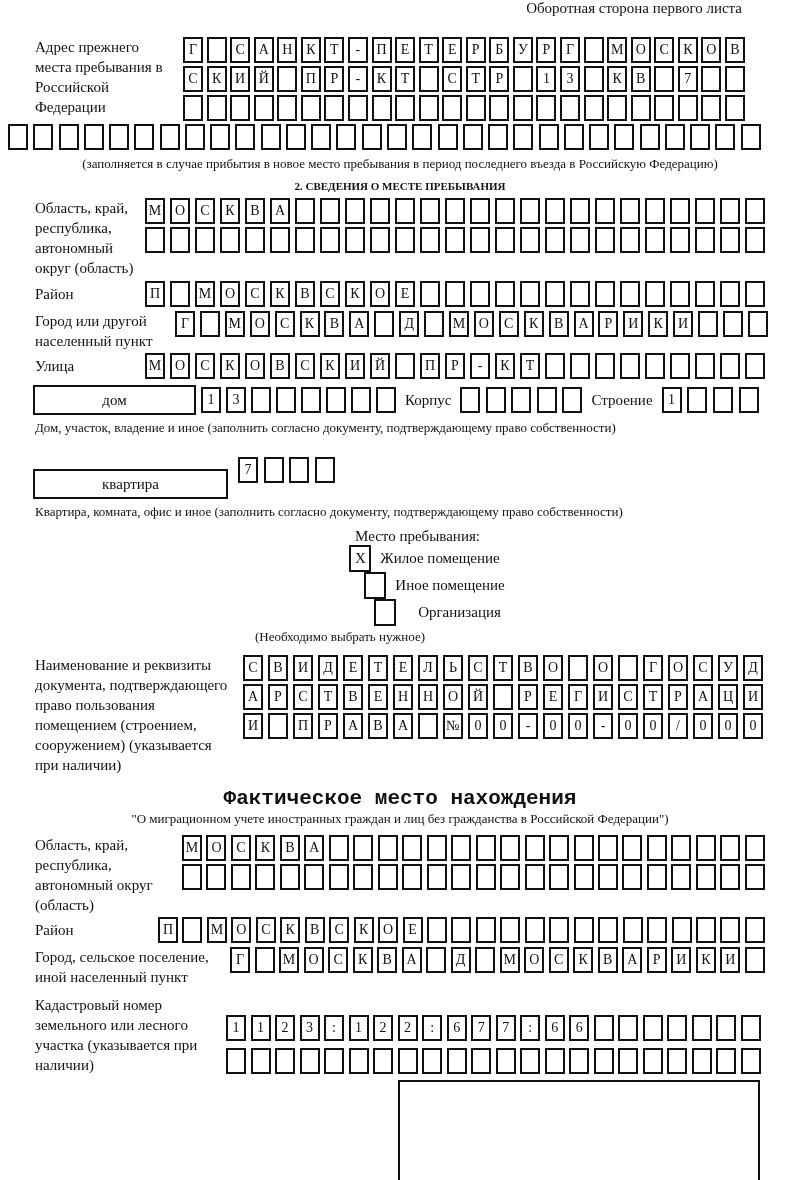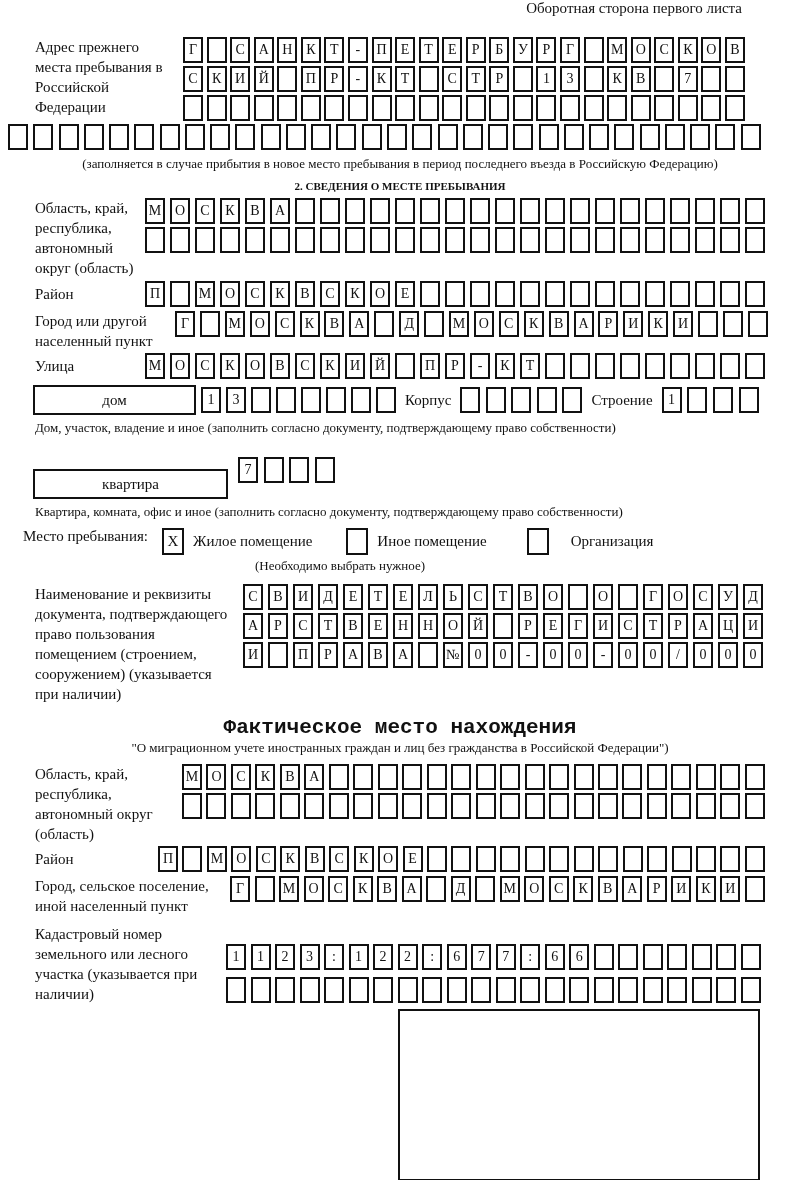--- a/index.html
+++ b/index.html
@@ -47,21 +47,21 @@
   .house-row { display: flex; align-items: center; margin-left: 33px; }
   .bigbox {
     border: 2px solid #111; height: 30px;
     display: flex; align-items: center; justify-content: center;
     font-size: 15px; flex-shrink: 0; background:#fff;
   }
   .bb-dom { width: 163px; } .bb-kv { width: 195px; margin-top: 28px; }
   .inline-label { font-size: 15px; margin: 0 9px; white-space: nowrap; }
   .ml5 { margin-left: 5px; } .ml10 { margin-left: 10px; }
 
-  .stay-row { display: flex; margin-left: 23px; font-size: 15px; }
+  .stay-row { display: flex; align-items: center; margin-left: 35px; font-size: 15px; flex-direction: column; }
   .opt { display: flex; align-items: center; margin-left: 14px; }
   .opt .boxes { margin-right: 9px; }
   .opt .cell { width: 22px; height: 27px; font-size: 15px; }
 
   .stamp-box {
     margin-left: 398px; width: 362px; height: 172px;
     border: 2px solid #111; background:#fff;
   }
 
   .mt2{margin-top:2px}.mt3{margin-top:3px}.mt4{margin-top:4px}.mt5{margin-top:5px}

